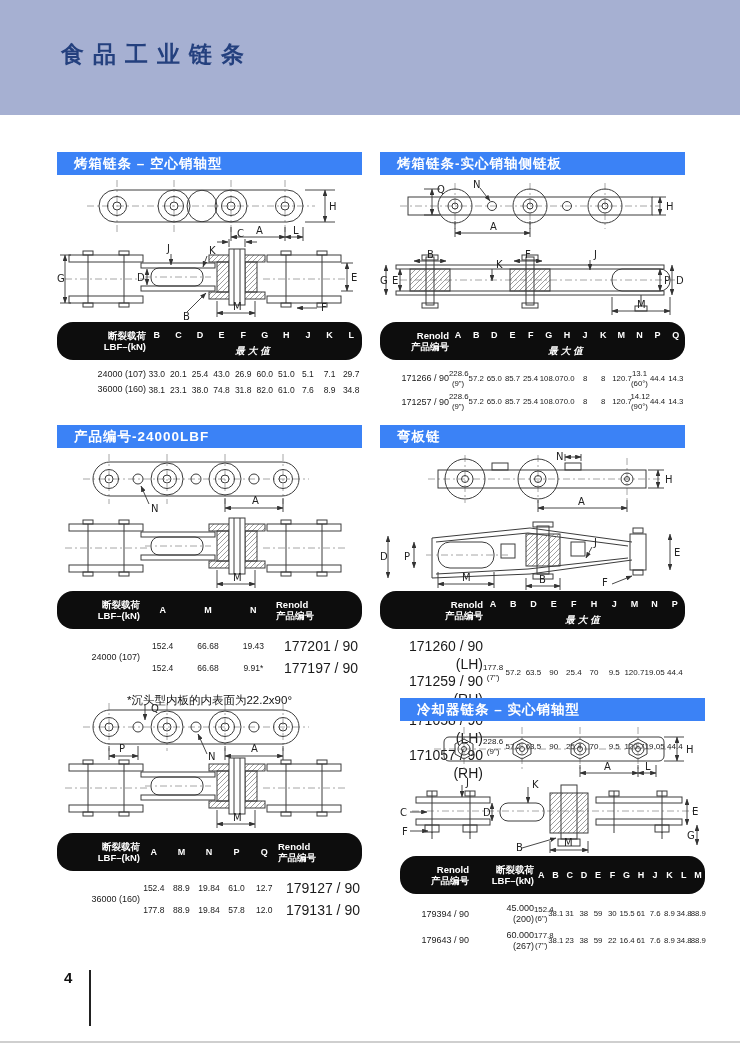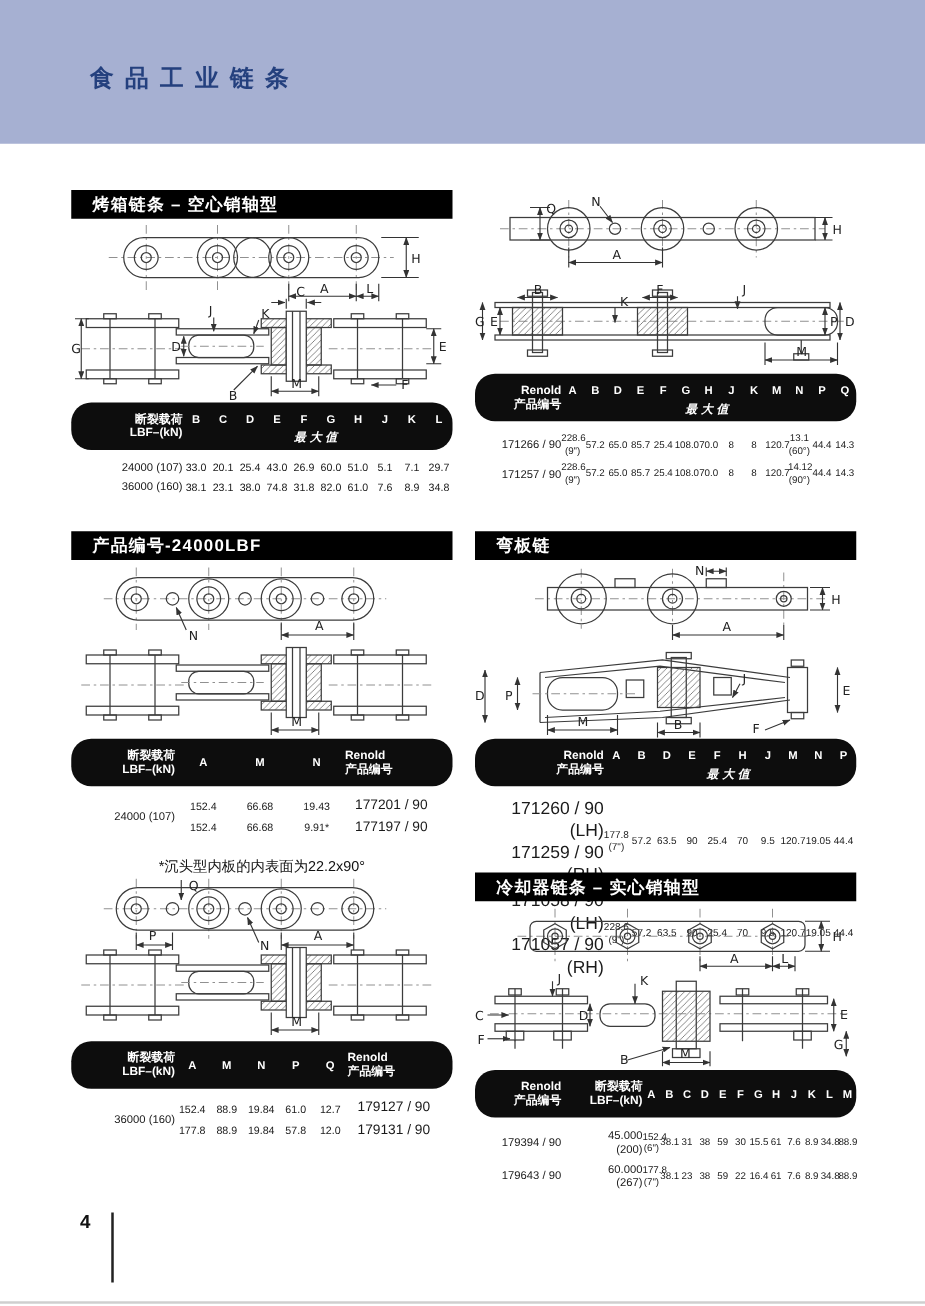--- a/index.html
+++ b/index.html
@@ -1,24 +1,24 @@
 <!DOCTYPE html>
 <html><head>
 <meta charset="utf-8">
 <style>
   html,body{margin:0;padding:0;background:#fff;}
   .page{position:relative;width:740px;height:1045px;background:#fff;overflow:hidden;
         font-family:"Liberation Sans",sans-serif;}
   
   .band{position:absolute;left:0;top:0;width:740px;height:115px;background:#a6b0d2;}
-  .band h1{margin:16px;padding:34px 0 0 56px;font-size:19px;font-weight:bold;
+  .band h1{margin:5px;padding:34px 0 0 56px;font-size:23px;font-weight:bold;
            letter-spacing:9px;color:#24407e;}
   
   .panel{position:absolute;width:305px;}
-  .bar{height:23px;background:#000000;color:#fff;font-size:13.5px;font-weight:bold;
+  .bar{height:23px;background:#3b82f6;color:#fff;font-size:13.5px;font-weight:bold;
        line-height:23px;padding-left:17px;letter-spacing:1px;box-sizing:border-box;}
   .dwg{display:block;width:305px;}
   
   .s{stroke:#3c3c3c;stroke-width:1;fill:none;}
   .cl{stroke:#909090;stroke-width:0.8;fill:none;stroke-dasharray:7 3 2 3;}
   .dim{stroke:#333;stroke-width:0.9;fill:none;}
   .lbl{font:10px "DejaVu Sans",sans-serif;fill:#222;}
   
   .tw{position:relative;}
   .tw::before{content:"";position:absolute;left:0;top:0;right:0;height:38px;
@@ -26,21 +26,21 @@
   .tw table{position:relative;width:100%;border-collapse:collapse;table-layout:fixed;}
   .tw th{color:#fff;font-weight:bold;font-size:9px;padding:0;white-space:pre-line;line-height:1.2;}
   .tw thead .lh{text-align:right;padding-left:11px;font-size:9.5px;}
   .tw thead .rh{text-align:left;font-size:9.5px;}
   thead.one th{height:38px;vertical-align:middle;}
   thead.two tr:first-child th.col{height:19px;vertical-align:middle;padding-top:4px;}
   thead.two .grp{height:15px;vertical-align:top;font-size:9.5px;letter-spacing:3px;font-style:italic;}
   .tw tbody td{font-size:8.5px;color:#1a1a1a;text-align:center;padding:2px 0;
                white-space:pre-line;line-height:1.25;vertical-align:middle;}
   .tw tbody td.lh{text-align:right;padding-left:11px;font-size:9px;}
-  .tw tbody td.rh{text-align:left;padding-left:8px;font-size:11px;}
+  .tw tbody td.rh{text-align:left;padding-left:8px;font-size:14px;}
   .tw tbody tr:first-child td{padding-top:9px;}
   .t1 th.lh1{width:78px;}
   .t2 th.lh1{width:58px;} .t2 tbody td{font-size:7.8px;}
   .t3 th.lh1{width:72px;} .t3 th.rh{width:86px;}
   .t4 th.lh1{width:92px;} .t4 tbody td{font-size:8px;} .t4 tbody td.lh{font-size:14px;}
   .t5 th.lh1{width:72px;} .t5 th.rh{width:84px;}
   .t6 th.lh1{width:58px;} .t6 th.lh2{width:54px;} .t6 tbody td{font-size:7.8px;}
   .fn{margin-top:14px;font-size:11.5px;color:#111;text-align:center;}
   
   .pageno{position:absolute;left:64px;top:969px;font-size:15px;font-weight:bold;color:#111;}
@@ -207,20 +207,23 @@
               <td>7.6</td>
               <td>8.9</td>
               <td>34.8</td>
             </tr>
           </tbody>
         </table>
     </div>
   </section>
 
   <section class="panel" style="left:380px;top:152px">
+    <div class="bar">
+      <span>烤箱链条-实心销轴侧链板</span>
+    </div>
     <svg class="dwg" viewBox="0 0 305 147" height="147">
       <line class="cl" x1="20" y1="31" x2="280" y2="31"></line>
       <line class="cl" x1="75" y1="8" x2="75" y2="54"></line>
         <line class="cl" x1="150" y1="8" x2="150" y2="54"></line>
       <line class="cl" x1="225" y1="8" x2="225" y2="54"></line>
       <rect class="s" x="28" y="22" width="244" height="18"></rect>
       <circle class="s" cx="75" cy="31" r="17"></circle>
         <circle class="s" cx="75" cy="31" r="7"></circle>
         <circle class="s" cx="75" cy="31" r="3"></circle>
       <circle class="s" cx="150" cy="31" r="17"></circle>
@@ -615,21 +618,21 @@
               <td>19.84</td>
               <td>57.8</td>
               <td>12.0</td>
               <td class="rh">179131 / 90</td>
             </tr>
           </tbody>
         </table>
     </div>
   </section>
 
-  <section class="panel" style="left:380px;top:698px">
+  <section class="panel" style="left:400px;top:698px">
     <div class="bar">
       <span>冷却器链条 – 实心销轴型</span>
     </div>
     <svg class="dwg" viewBox="0 0 305 135" height="135">
       <line class="cl" x1="34" y1="28" x2="272" y2="28"></line>
       <line class="cl" x1="64" y1="6" x2="64" y2="50"></line>
         <line class="cl" x1="122" y1="6" x2="122" y2="50"></line>
       <line class="cl" x1="180" y1="6" x2="180" y2="50"></line>
         <line class="cl" x1="238" y1="6" x2="238" y2="50"></line>
       <rect class="s" x="44" y="16" width="220" height="24" rx="5"></rect>

